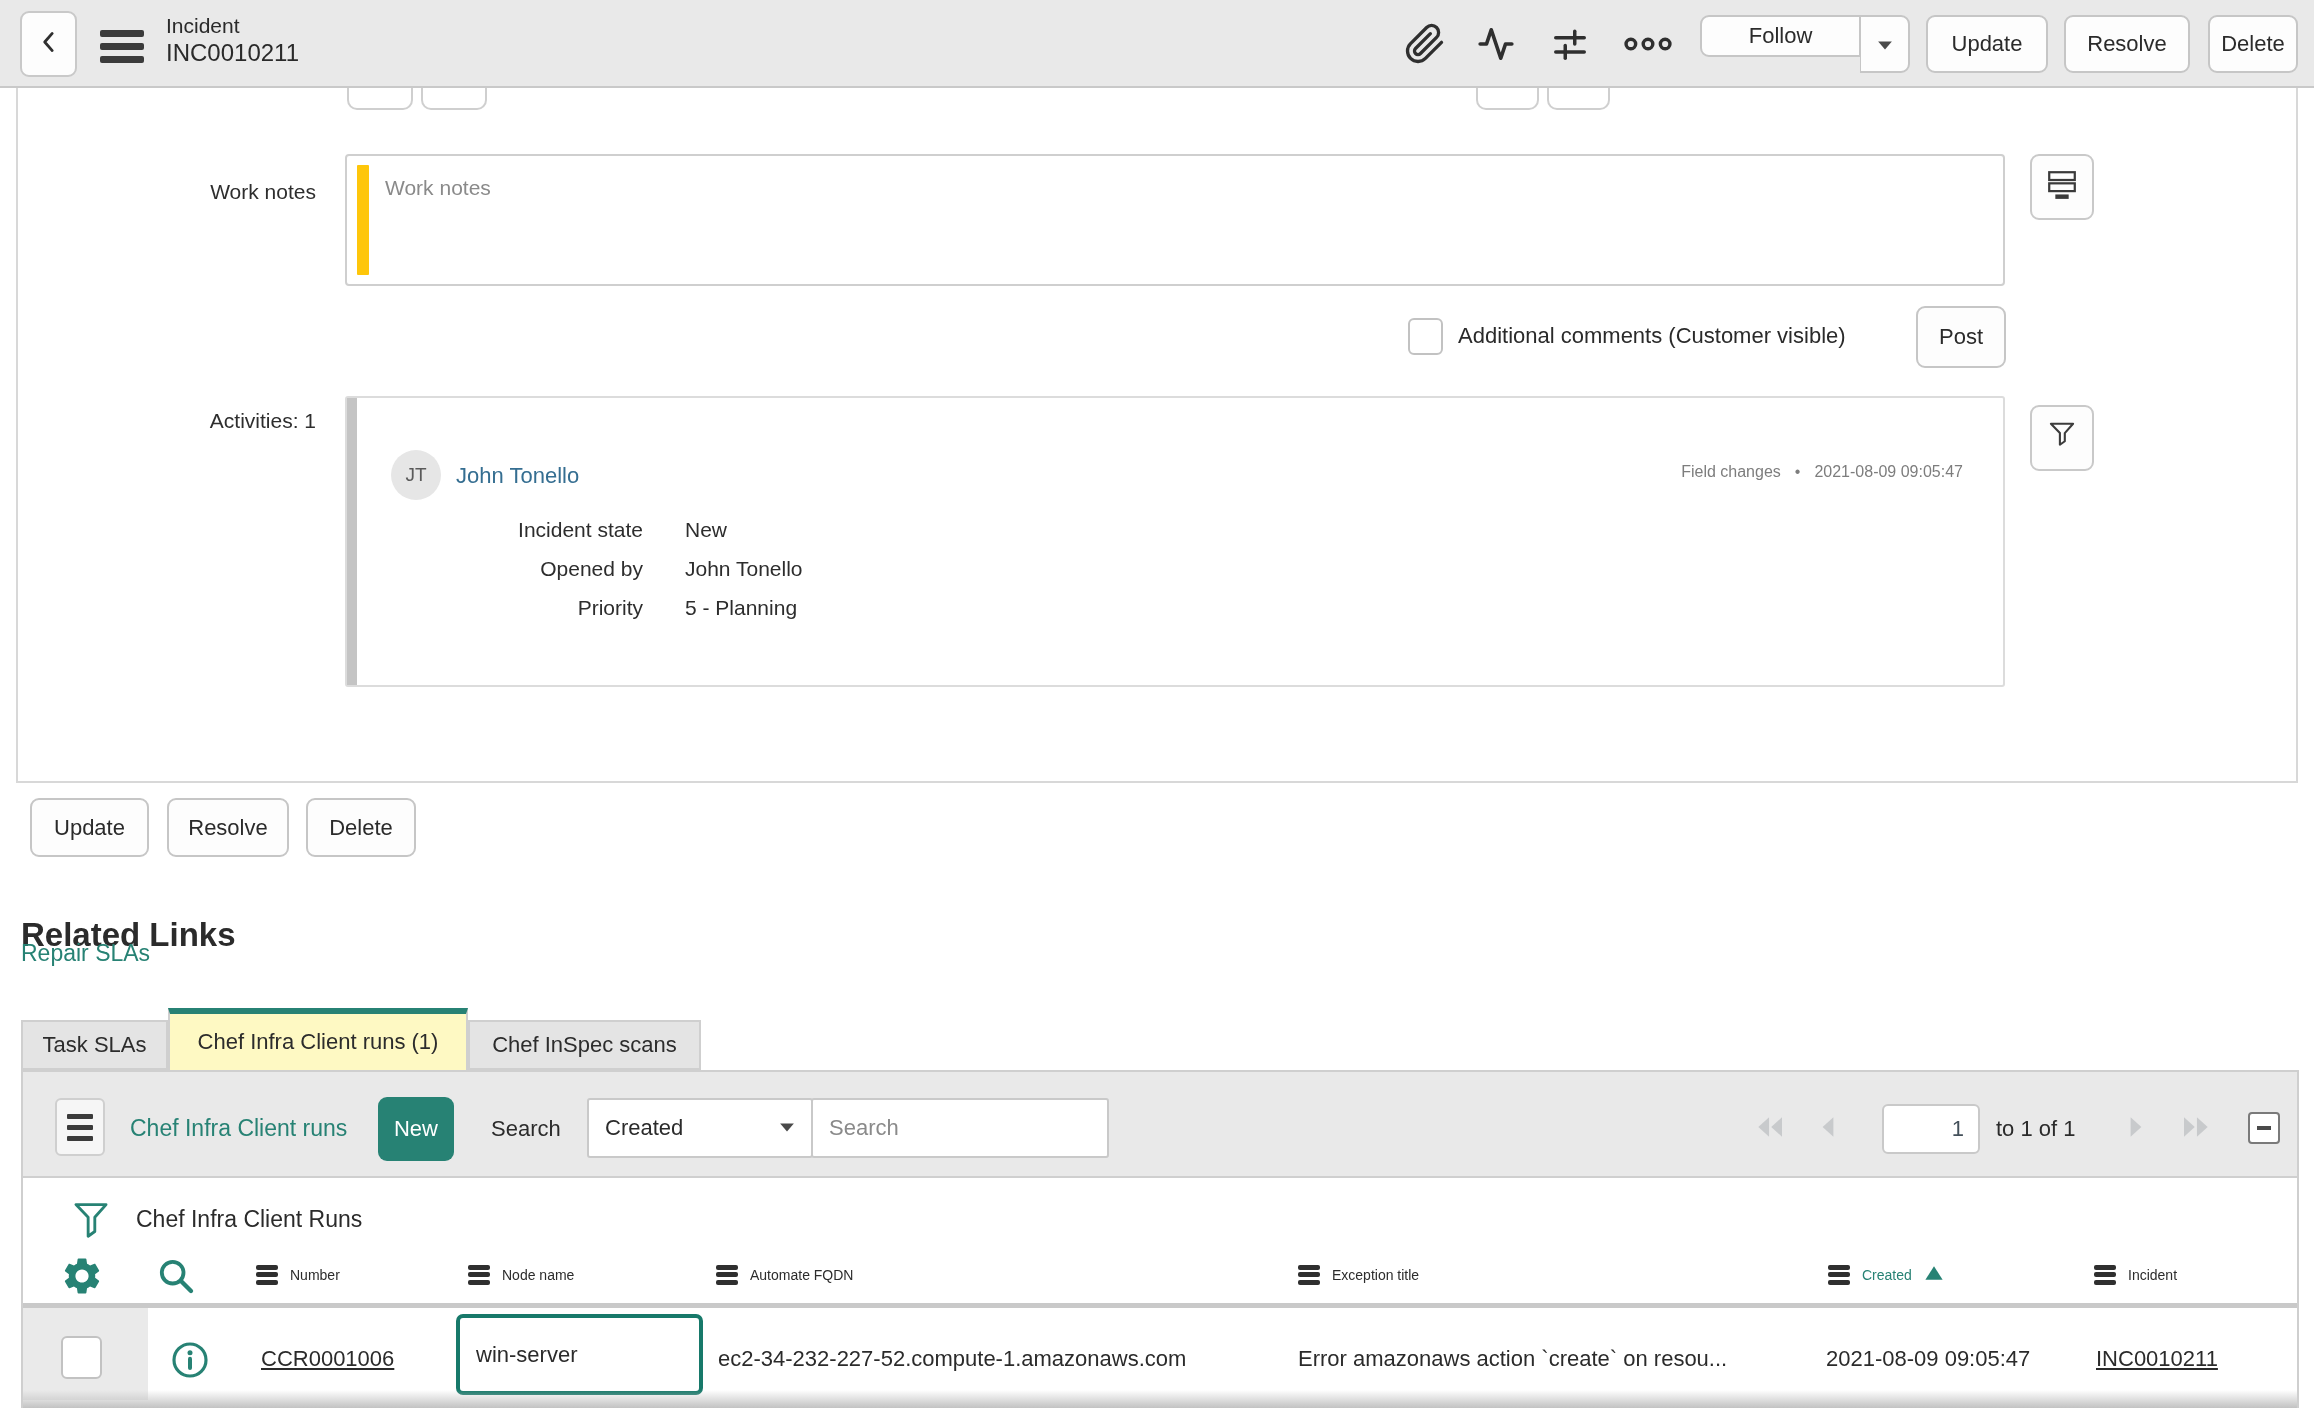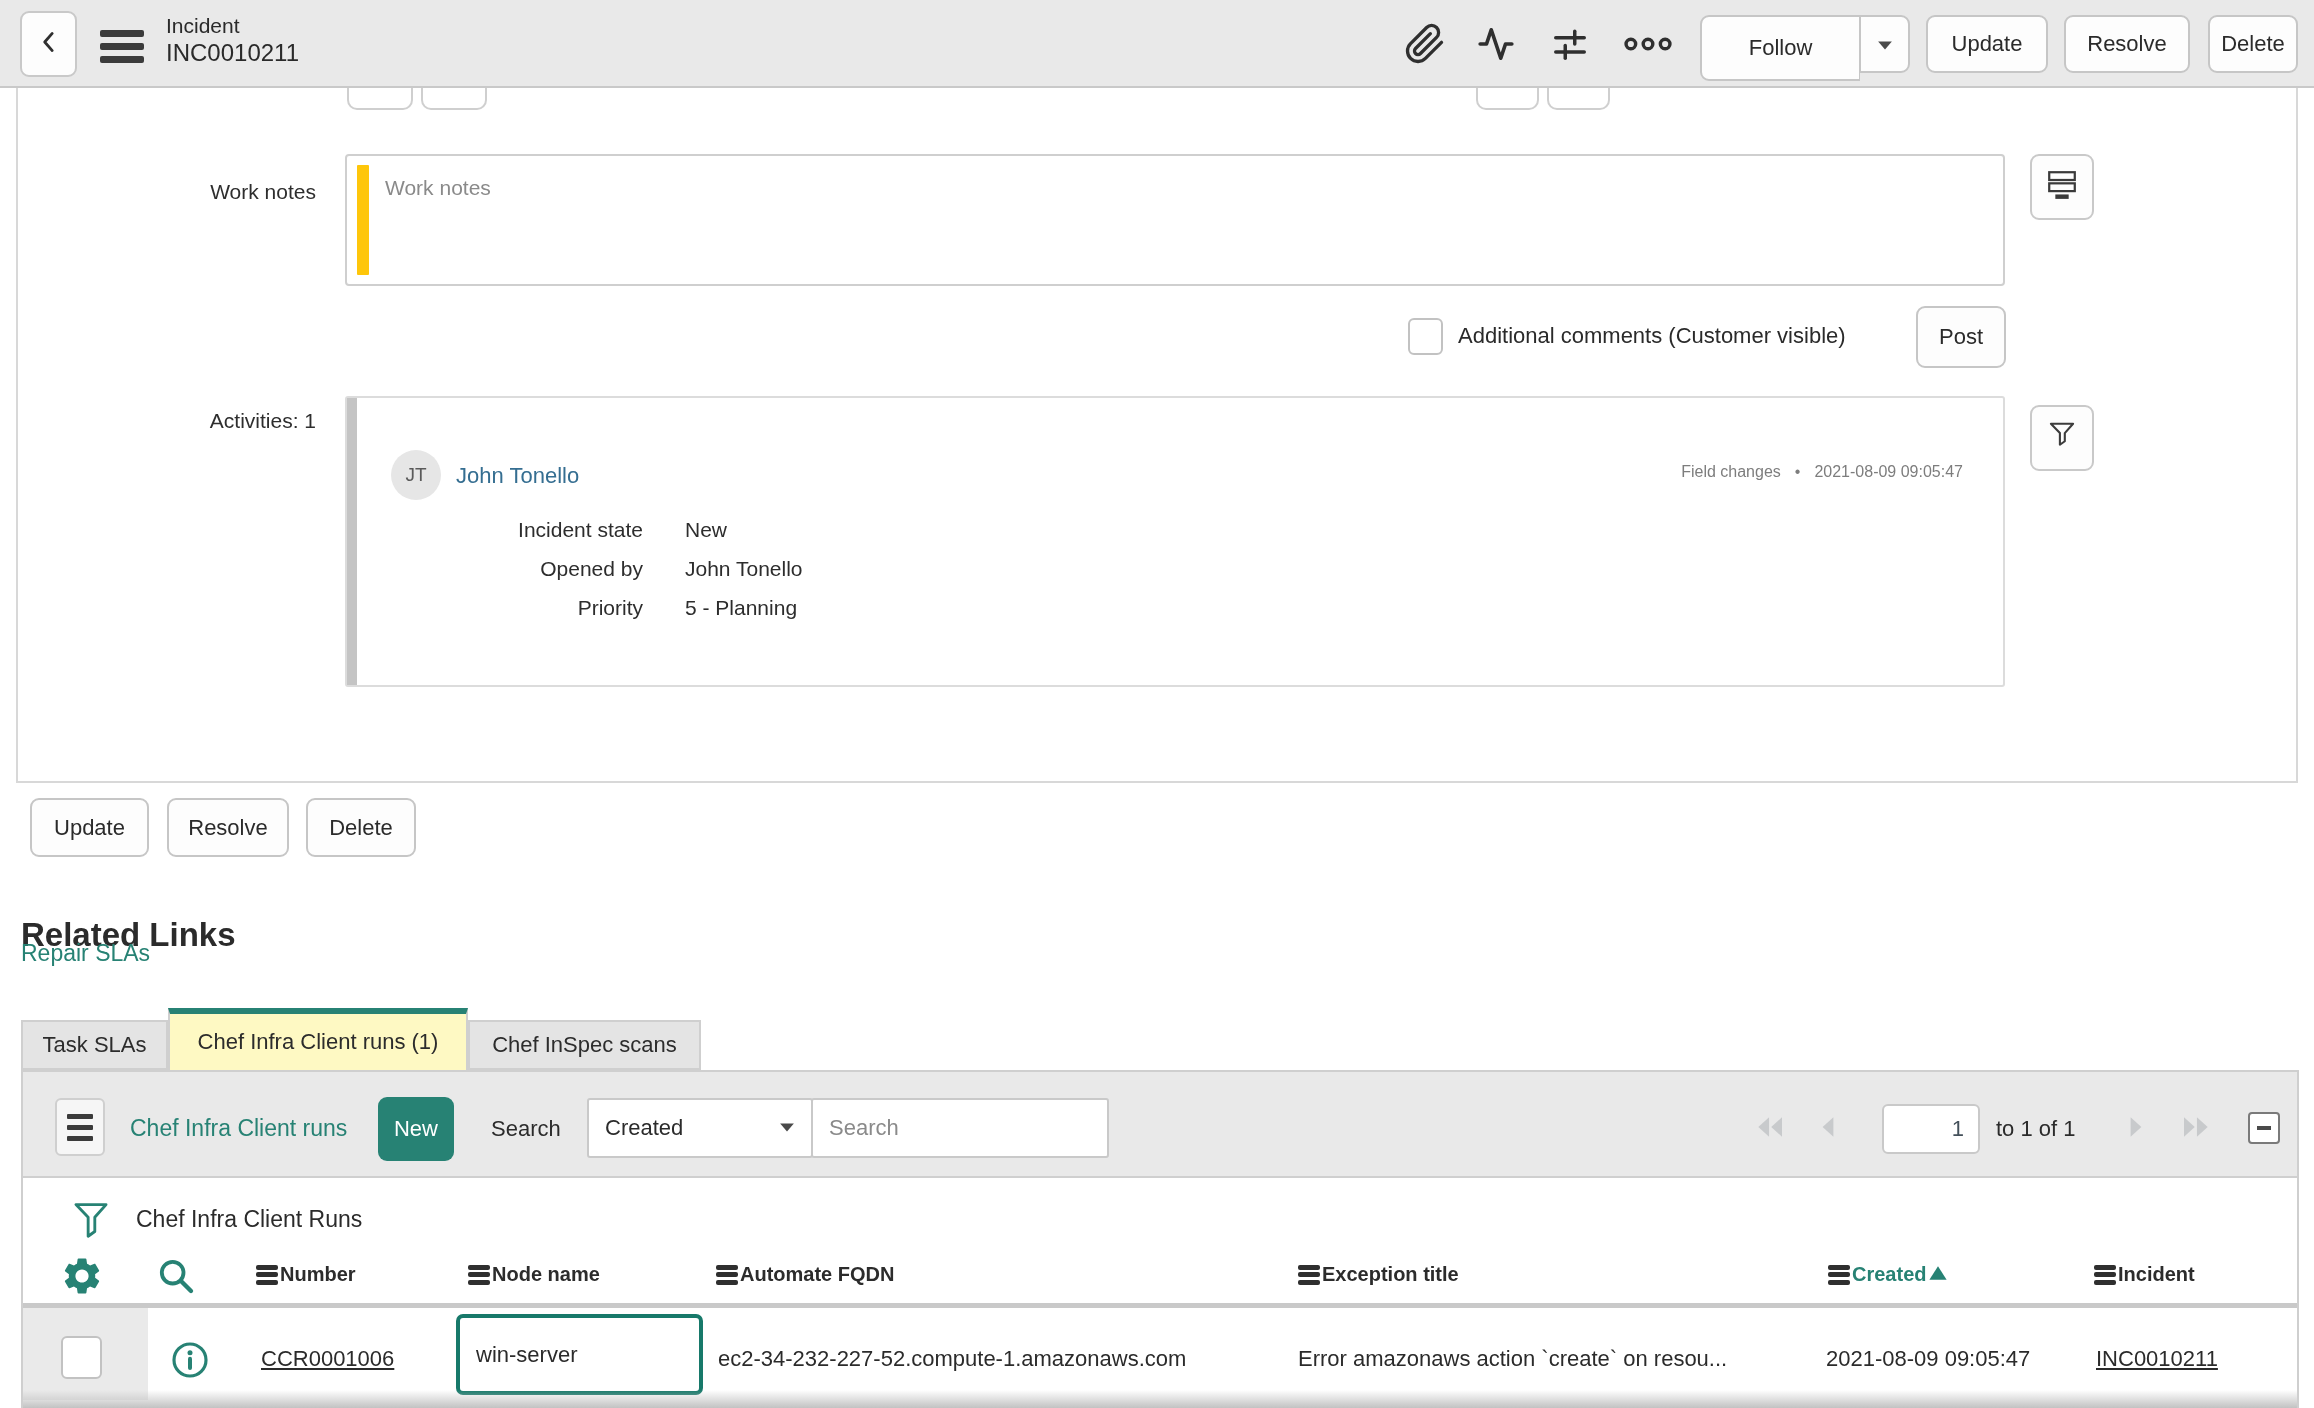--- a/index.html
+++ b/index.html
@@ -52,21 +52,21 @@
              display:flex;flex-direction:column;align-items:center;justify-content:center;cursor:pointer}
   .tb-burger span{width:26px;height:5px;background:#3b3b3b;border-radius:1px;margin:3px 0}
   .new-btn{background:#278274;color:#fff;border:none;border-radius:9px;font-size:22px;
            display:flex;align-items:center;justify-content:center;cursor:pointer}
   .combo{background:#fff;border:2px solid #c9c9c9;border-radius:3px}
   .search-input{border:2px solid #c9c9c9;border-radius:3px;background:#fff;font-size:22px;
                 font-family:"Liberation Sans",sans-serif;padding:0 16px;color:#2b2b2b;outline:none}
   .search-input::placeholder{color:#8a8a8a;opacity:1}
   .page-input{border:2px solid #c9c9c9;border-radius:6px;background:#fff;font-size:22px;color:#44505a;
               font-family:"Liberation Sans",sans-serif;text-align:right;padding:0 14px;outline:none}
-  .col-hdr{display:flex;align-items:center;gap:2px;font-size:20px;font-weight:700;color:#2c2c2c;cursor:pointer}
+  .col-hdr{display:flex;align-items:center;gap:12px;font-size:14px;font-weight:400;color:#2c2c2c;cursor:pointer}
   .col-bars span{width:22px;height:5px;background:#2f2f2f;margin:2.5px 0}
   .cell-txt{font-size:22px;color:#2b2b2b}
   .cell-link{font-size:22px;color:#2b2b2b;text-decoration:underline;cursor:pointer}
   .node-cell{border:4px solid #17796a;border-radius:7px;background:#fff}
   .hdr-divider{background:#c9c9c9}
   .grad-strip{background:linear-gradient(#ffffff00,#c2c2c2)}
 </style>
 </head>
 <body>
 
@@ -107,21 +107,21 @@
     </svg>
   </div>
   <div class="abs" style="left:1622px;top:32px">
     <svg width="52" height="24" viewBox="0 0 28 14" fill="none" stroke="#2f2f2f" stroke-width="2">
       <circle cx="4" cy="7" r="2.8"></circle>
         <circle cx="14" cy="7" r="2.8"></circle>
         <circle cx="24" cy="7" r="2.8"></circle>
     </svg>
   </div>
 
-  <div class="abs btn" style="left:1700px;top:15px;width:160px;height:66px;border-radius:9px 0 0 9px;border-right:1px solid #c6c6c6">
+  <div class="abs btn" style="left:1700px;top:15px;width:160px;height:42px;border-radius:9px 0 0 9px;border-right:1px solid #c6c6c6">
     <span>Follow</span>
   </div>
   <div class="abs btn" style="left:1860px;top:15px;width:50px;height:58px;border-radius:0 9px 9px 0;border-left:1px solid #c6c6c6">
     <span>
       <svg width="16" height="12" viewBox="0 0 14 10">
           <polygon points="1,2 13,2 7,9" fill="#4a4a4a"></polygon>
         </svg>
     </span>
   </div>
   <div class="abs btn" style="left:1926px;top:15px;width:122px;height:58px">

